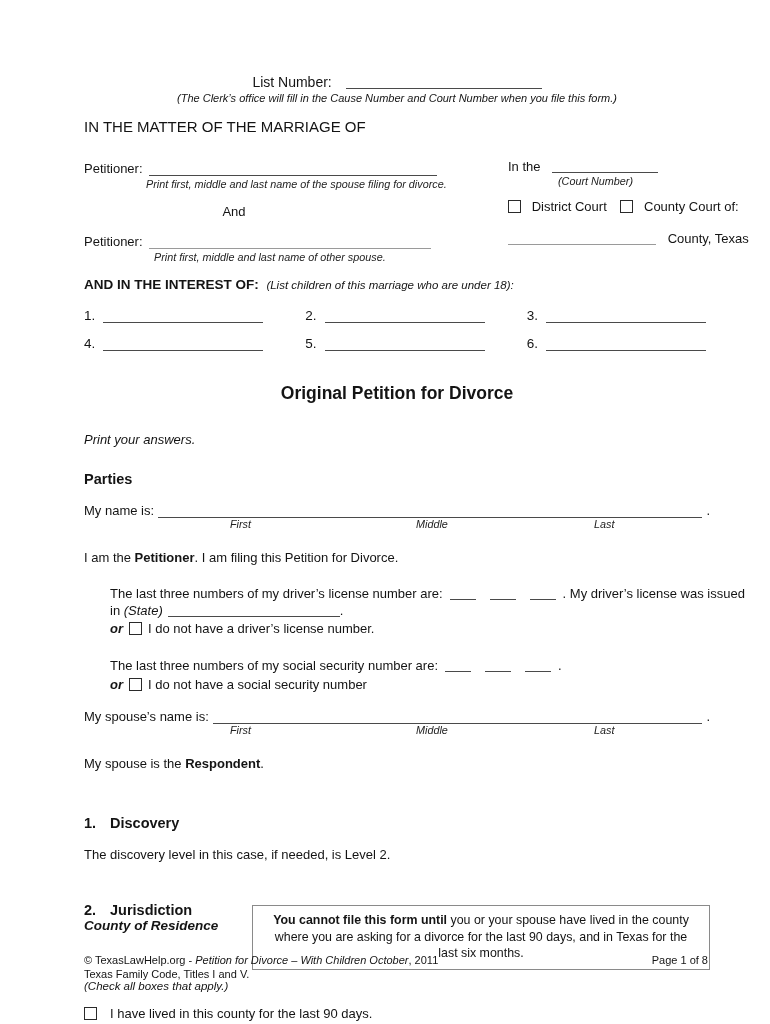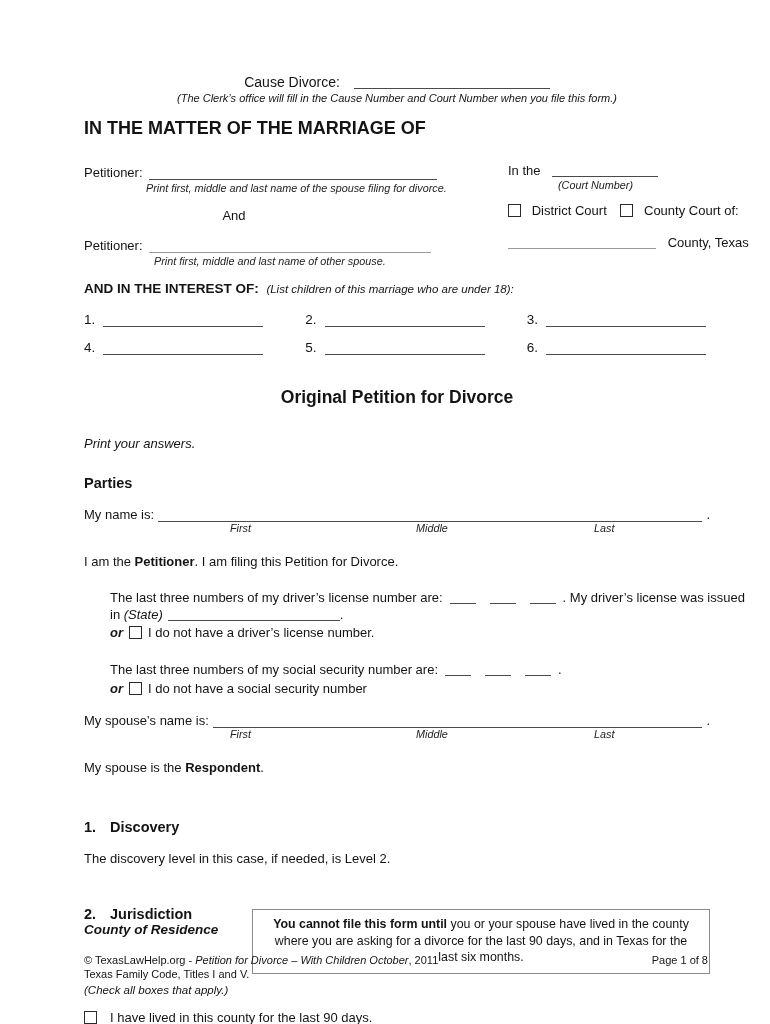--- a/index.html
+++ b/index.html
@@ -19,21 +19,21 @@
   .cb { display:inline-block; width:13px; height:13px; border:1.5px solid #2a2a2a; background:#fff; vertical-align:-2px; }
 
   .b { font-weight:bold; }
   .i { font-style:italic; }
   .hint { font-style:italic; font-size:10.8px; color:#222; }
 
   .cause-row { text-align:center; font-size:14px; }
   .cause-row .blank { width:196px; margin-left:10px; }
   .clerk-note { text-align:center; font-style:italic; font-size:11px; margin-top:2px; }
 
-  .matter-heading { font-weight:bold; font-size:18px; margin-top:14px; }
+  .matter-heading { font-weight:normal; font-size:15px; margin-top:14px; }
 
   .two-col { display:grid; grid-template-columns:388px 1fr; column-gap:6px;gap:36px; }
   .pet-row { margin-top:26px; display:flex; align-items:flex-end; }
   .pet-row .blank { width:288px; margin-left:6px; }
   .inthe-cell { margin-top:24px; }
   .inthe-cell .blank { width:106px; margin-left:8px; }
   .courtnum-hint { margin-left:50px; margin-top:1px; }
   .pet-hint { margin-left:62px; margin-top:2px; }
   .and-cell { text-align:center; width:300px; margin-top:14px; }
   .courts-cell { margin-top:12px; white-space:nowrap; }
@@ -92,21 +92,21 @@
 
   .footer { position:absolute; left:84px; right:62px; top:953px; display:flex; justify-content:space-between; font-size:11px; line-height:1.3; }
 </style>
 </head>
 <body>
 
 <div class="page">
   <div class="content">
 
     <div class="cause-row">
-      <span>Cause Divorce:</span>
+      <span>List Number:</span>
       <span class="blank"></span>
     </div>
     <div class="clerk-note">(The Clerk’s office will fill in the Cause Number and Court Number when you file this form.)</div>
 
     <div class="matter-heading">IN THE MATTER OF THE MARRIAGE OF</div>
 
     <div class="two-col">
       <div>
         <div class="pet-row">
           <span>Petitioner:</span>

